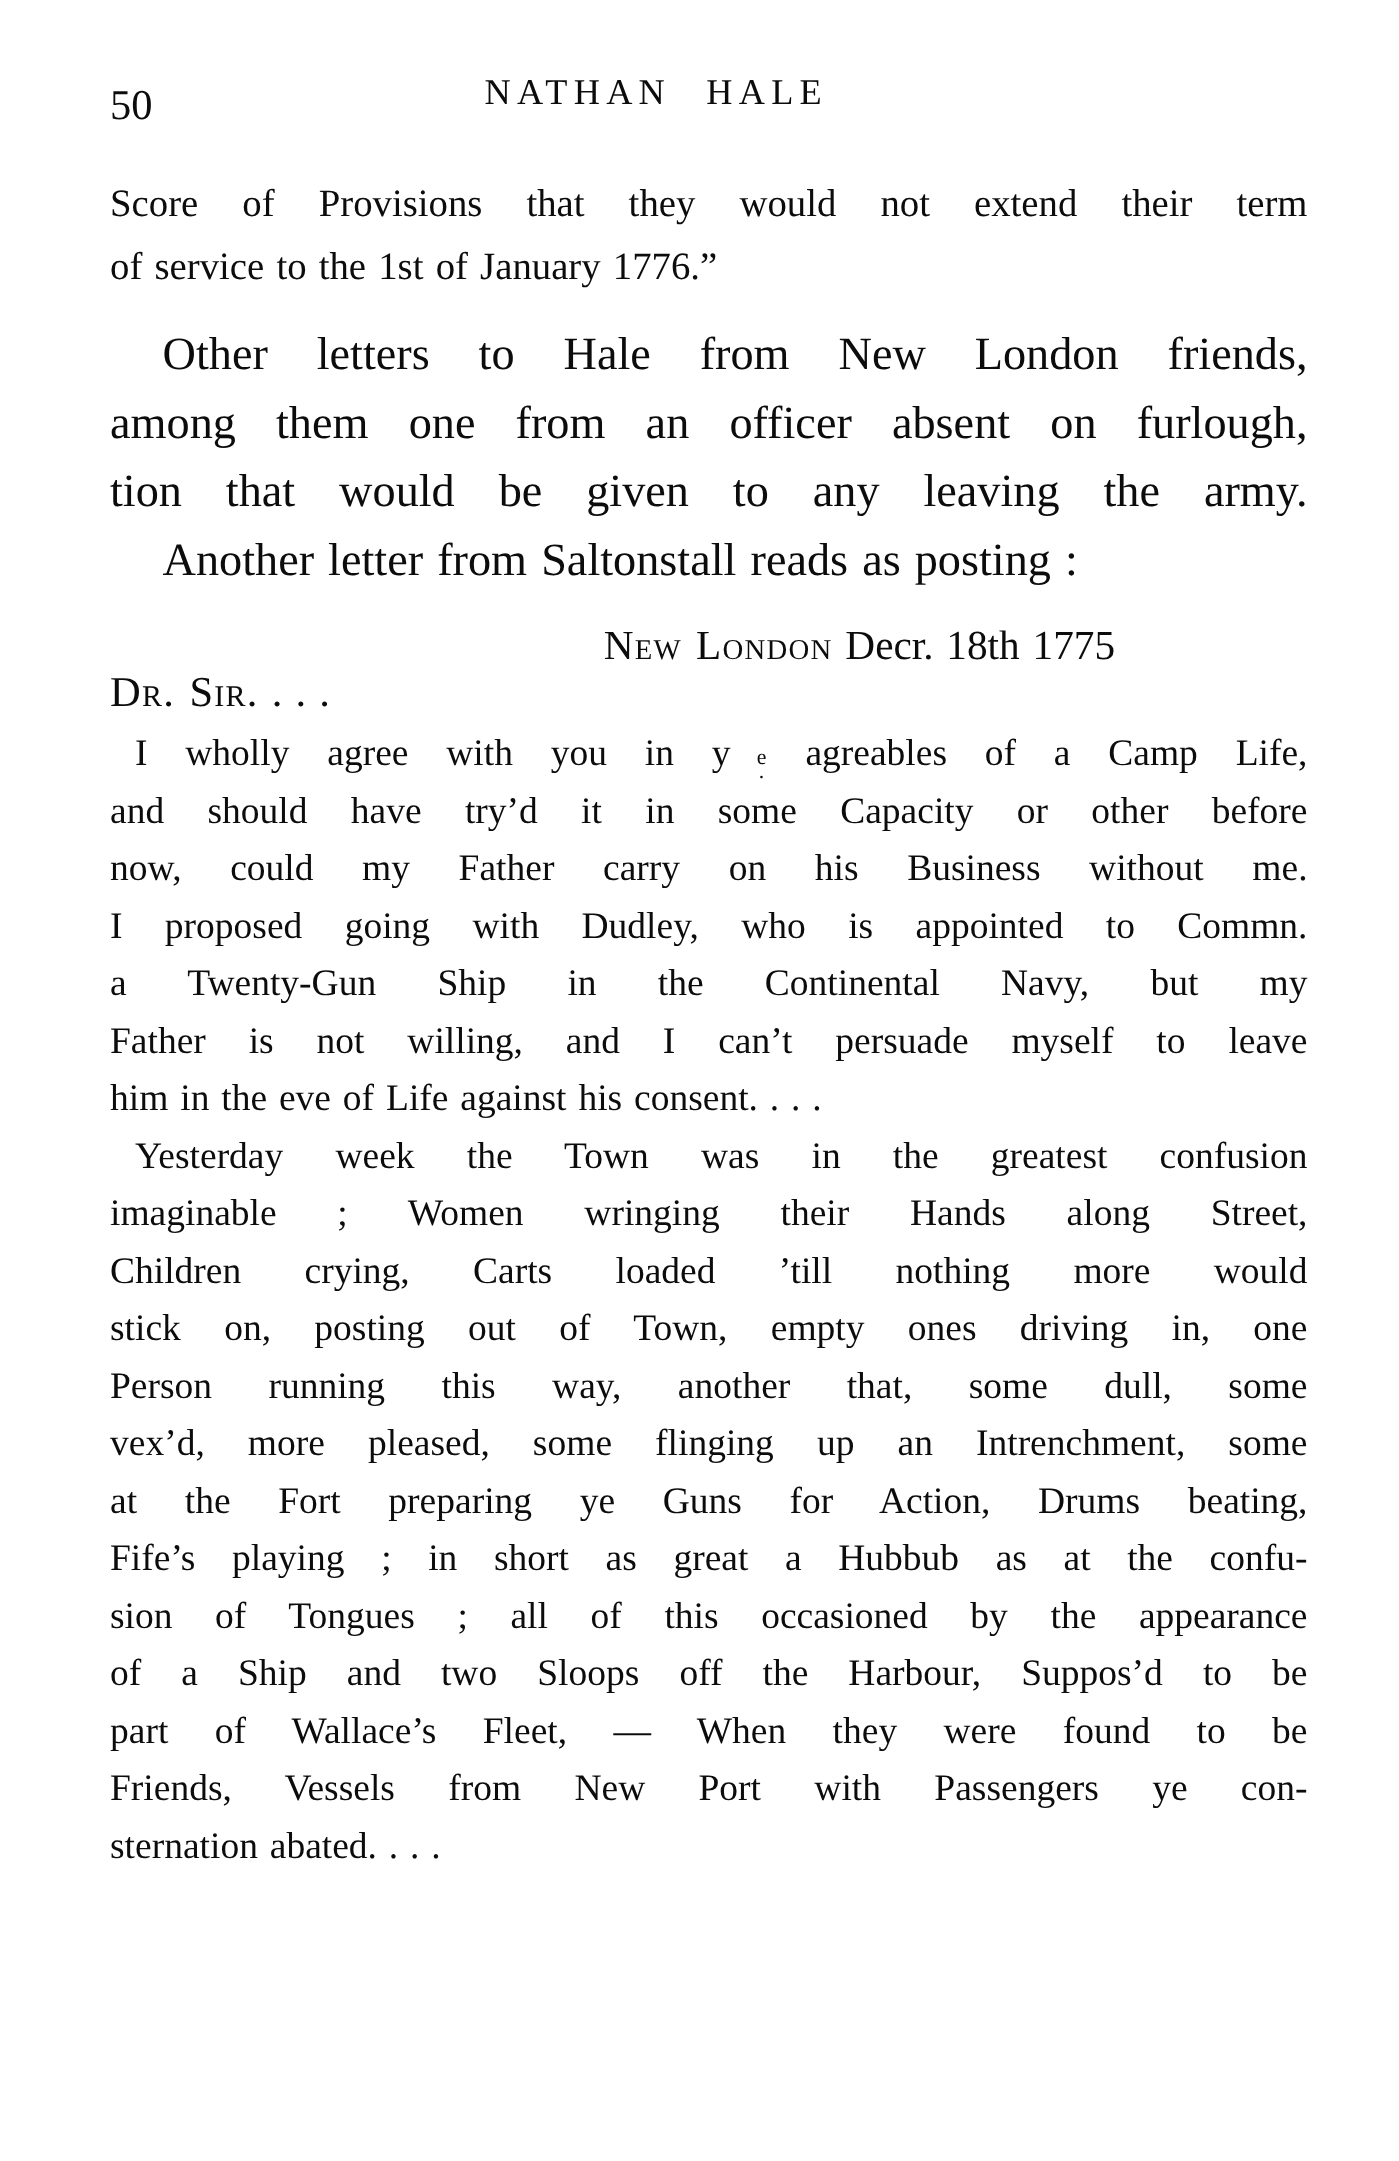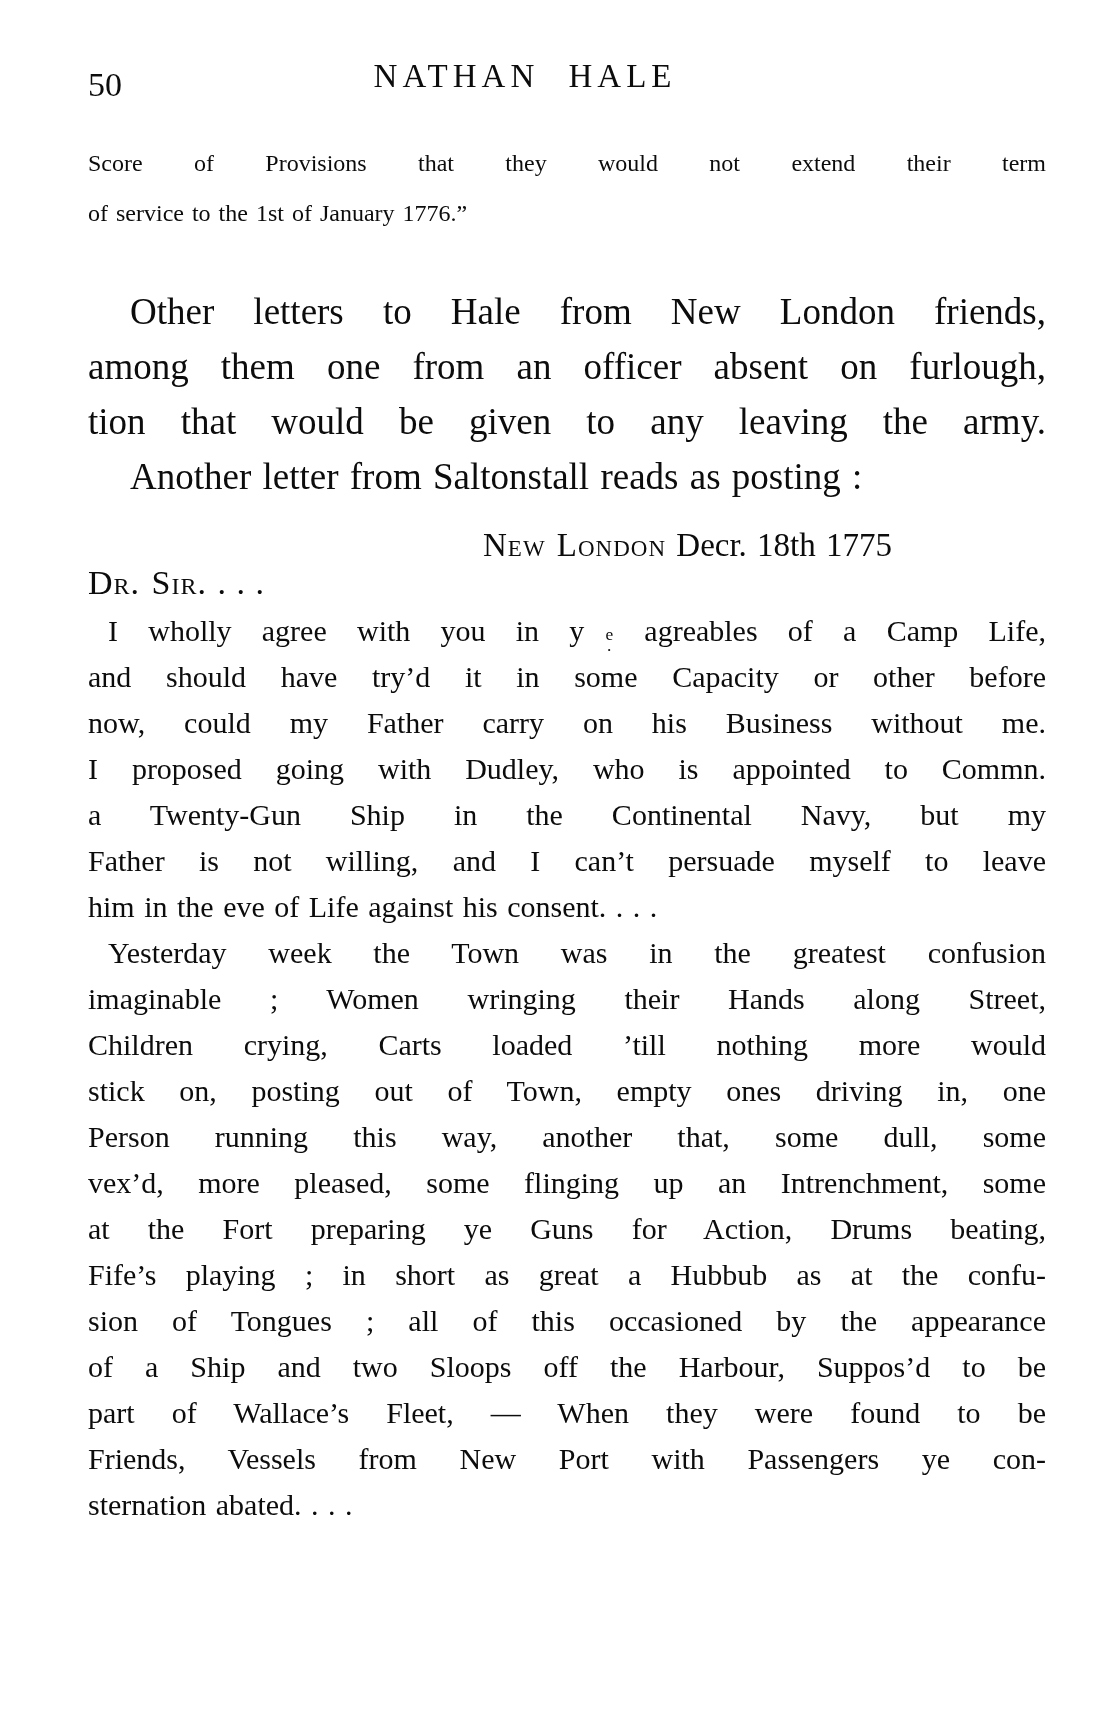--- a/index.html
+++ b/index.html
@@ -8,29 +8,29 @@
     position:relative; width:1119px; height:1640px; overflow:hidden;
     background:var(--paper); color:var(--ink);
     font-family:"Liberation Serif","DejaVu Serif",serif;
   }
   .column { position:absolute; left:88px; top:58px; width:958px; }
 
   .pagehead { position:relative; height:44px; }
   .pagenum  { position:absolute; left:0; top:8px; font-size:34px; }
   .headtitle{
     position:absolute; left:437px; top:0; transform:translateX(-50%);
-    font-size:33px; letter-spacing:5px; word-spacing:16px; white-space:nowrap;
+    font-size:29px; letter-spacing:5px; word-spacing:16px; white-space:nowrap;
   }
 
   .block { word-spacing:2px; }
   .line  { min-height:1em; }
   .line.just { text-align:justify; text-align-last:justify; }
 
-  .continuation { margin-top:36px; font-size:24px; line-height:50px; }
-  .intro        { margin-top:46px; font-size:37px; line-height:55px;font-family:Liberation Serif, serif; }
+  .continuation { margin-top:36px; font-size:31px; line-height:50px; }
+  .intro        { margin-top:18px; font-size:37px; line-height:55px;font-family:Liberation Serif, serif; }
   .followup     { font-size:37px; line-height:55px; }
   .intro .ind, .followup .ind { text-indent:42px; }
 
   .dateline   { margin-top:22px; font-size:33px; line-height:38px; padding-left:395px; }
   .salutation { font-size:34px; line-height:38px; }
 
   .letter { font-size:30px; line-height:46px; }
   .letter.first { margin-top:6px; }
   .letter .ind { text-indent:20px; }
 

